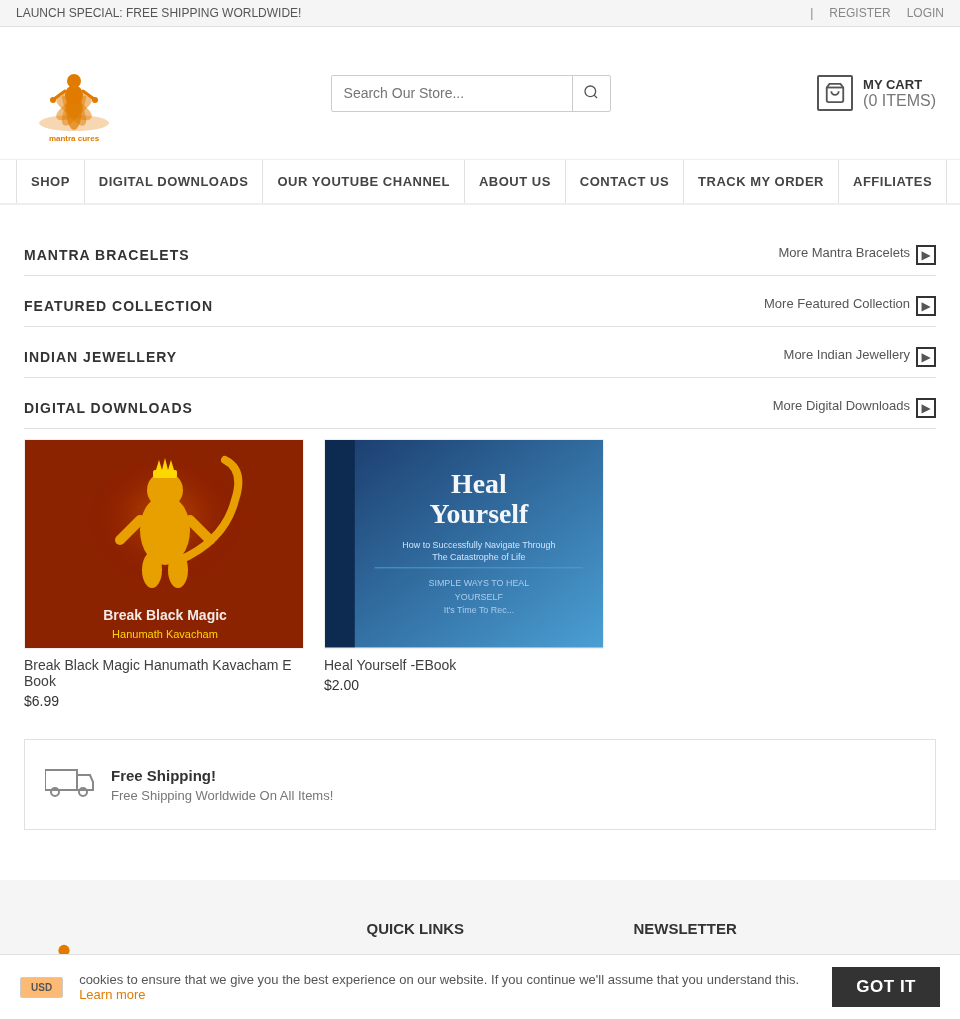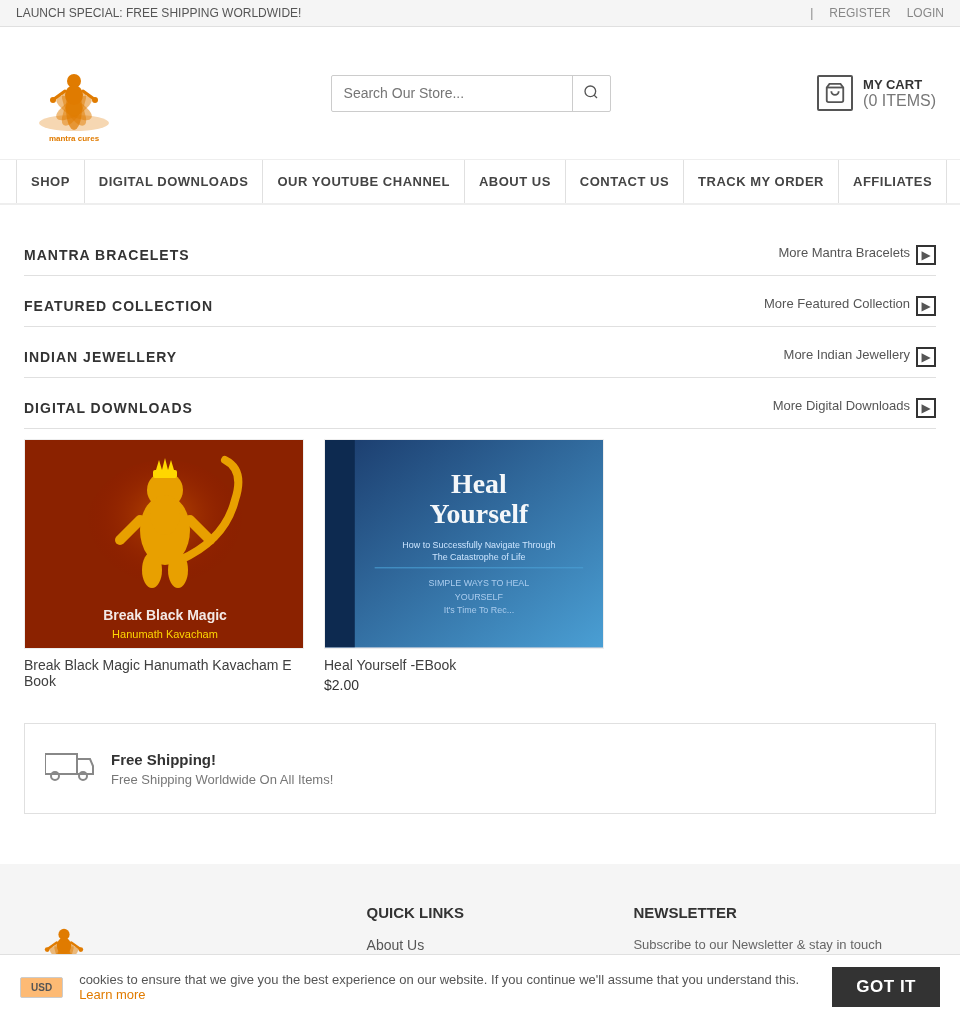--- a/index.html
+++ b/index.html
@@ -432,20 +432,21 @@
               <ellipse cx="127" cy="130" rx="10" ry="18" fill="#e8a000"></ellipse>
               <ellipse cx="153" cy="130" rx="10" ry="18" fill="#e8a000"></ellipse>
 
               <text x="140" y="180" text-anchor="middle" font-family="Arial" font-weight="bold" font-size="14" fill="#fff" opacity="0.9">Break Black Magic</text>
               <text x="140" y="198" text-anchor="middle" font-family="Arial" font-size="11" fill="#ffd700">Hanumath Kavacham</text>
             </svg>
           </div>
         </div>
       </div>
       <div class="product-name">Break Black Magic Hanumath Kavacham E Book</div>
+      <div class="product-price">$6.99</div>
     </div>
 
     <div class="product-card">
       <div class="product-img">
         <svg viewBox="0 0 280 210" width="280" height="210" xmlns="http://www.w3.org/2000/svg">
           <rect width="280" height="210" fill="#1a4a8a"></rect>
           <defs>
             <linearGradient id="bookgrad" x1="0%" y1="0%" x2="100%" y2="100%">
               <stop offset="0%" stop-color="#1a3a6b"></stop>
               <stop offset="100%" stop-color="#4a9fd4"></stop>

